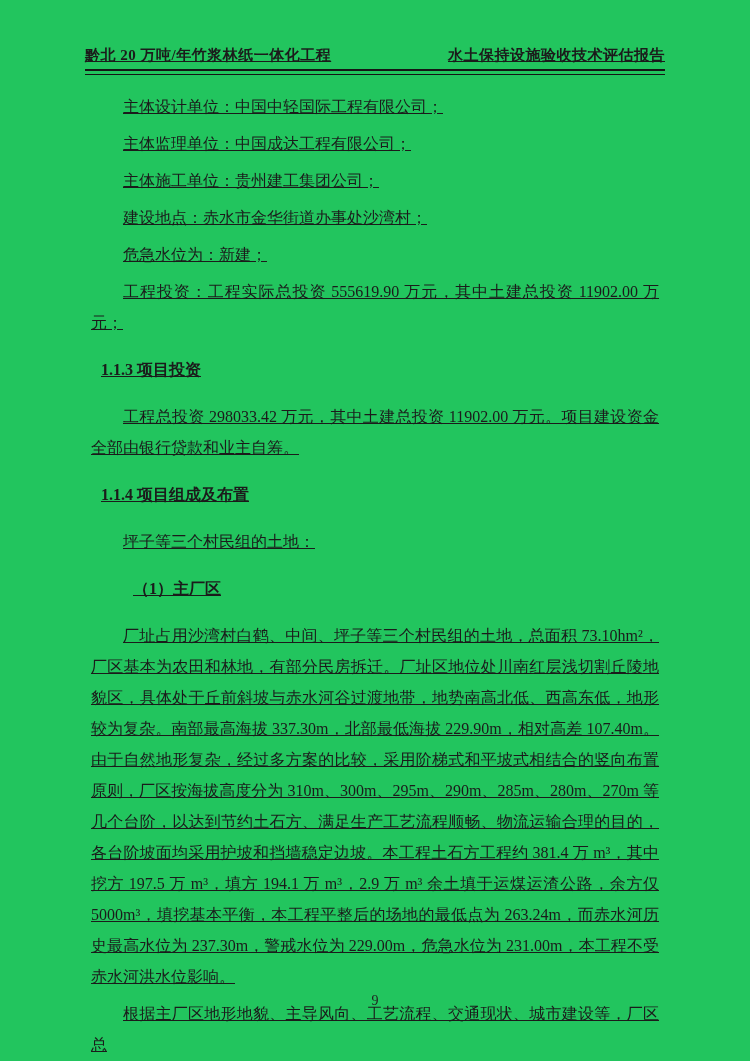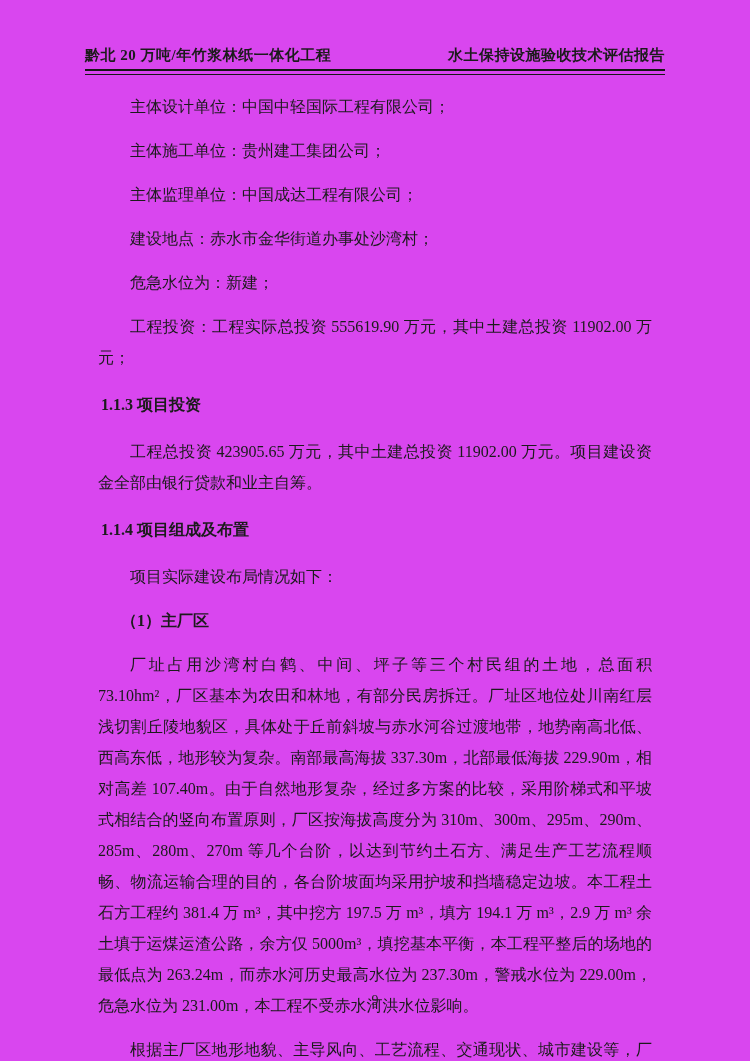--- a/index.html
+++ b/index.html
@@ -5,26 +5,27 @@
   html, body {
     margin: 0;
     padding: 0;
     background: #e8e8e8;
   }
   .page {
     position: relative;
     width: 750px;
     height: 1061px;
     margin: 0 auto;
-    background: #d946ef;
+    background: #22c55e;
     color: #1b1b1b;
     font-family: "Liberation Serif", "DejaVu Serif", serif;
     box-sizing: border-box;
     padding: 46px 85px 0 85px;
     overflow: hidden;
+    text-decoration: underline;
   }
   .header {
     display: flex;
     justify-content: space-between;
     align-items: baseline;
     font-size: 15px;
     font-weight: bold;
     letter-spacing: 0.5px;
     padding-bottom: 4px;
   }
@@ -33,30 +34,30 @@
     border-top: 2px solid #151515;
     border-bottom: 1px solid #151515;
     margin-bottom: 16px;
   }
   .body-text {
     font-size: 16px;
     line-height: 31px;
     text-align: justify;
   }
   .para {
-    margin: 13px;
+    margin: 6px;
     text-indent: 2em;
   }
   .heading {
     margin: 16px;
     font-weight: bold;
     text-indent: 0;
   }
   .subheading {
-    margin: 4px;
+    margin: 16px;
     font-weight: bold;
     text-indent: 2em;
   }
   .footer {
     position: absolute;
     bottom: 52px;
     left: 0;
     width: 100%;
     text-align: center;
     font-size: 14px;
@@ -69,29 +70,29 @@
 <div class="page">
 
   <div class="header">
     <span>黔北 20 万吨/年竹浆林纸一体化工程</span>
     <span>水土保持设施验收技术评估报告</span>
   </div>
   <div class="header-rule"></div>
 
   <div class="body-text">
     <p class="para">主体设计单位：中国中轻国际工程有限公司；</p>
+    <p class="para">主体监理单位：中国成达工程有限公司；</p>
     <p class="para">主体施工单位：贵州建工集团公司；</p>
-    <p class="para">主体监理单位：中国成达工程有限公司；</p>
     <p class="para">建设地点：赤水市金华街道办事处沙湾村；</p>
     <p class="para">危急水位为：新建；</p>
     <p class="para">工程投资：工程实际总投资 555619.90 万元，其中土建总投资 11902.00 万元；</p>
     <p class="heading">1.1.3 项目投资</p>
-    <p class="para">工程总投资 423905.65 万元，其中土建总投资 11902.00 万元。项目建设资金全部由银行贷款和业主自筹。</p>
+    <p class="para">工程总投资 298033.42 万元，其中土建总投资 11902.00 万元。项目建设资金全部由银行贷款和业主自筹。</p>
     <p class="heading">1.1.4 项目组成及布置</p>
-    <p class="para">项目实际建设布局情况如下：</p>
+    <p class="para">坪子等三个村民组的土地：</p>
     <p class="subheading">（1）主厂区</p>
     <p class="para">厂址占用沙湾村白鹤、中间、坪子等三个村民组的土地，总面积 73.10hm²，厂区基本为农田和林地，有部分民房拆迁。厂址区地位处川南红层浅切割丘陵地貌区，具体处于丘前斜坡与赤水河谷过渡地带，地势南高北低、西高东低，地形较为复杂。南部最高海拔 337.30m，北部最低海拔 229.90m，相对高差 107.40m。由于自然地形复杂，经过多方案的比较，采用阶梯式和平坡式相结合的竖向布置原则，厂区按海拔高度分为 310m、300m、295m、290m、285m、280m、270m 等几个台阶，以达到节约土石方、满足生产工艺流程顺畅、物流运输合理的目的，各台阶坡面均采用护坡和挡墙稳定边坡。本工程土石方工程约 381.4 万 m³，其中挖方 197.5 万 m³，填方 194.1 万 m³，2.9 万 m³ 余土填于运煤运渣公路，余方仅 5000m³，填挖基本平衡，本工程平整后的场地的最低点为 263.24m，而赤水河历史最高水位为 237.30m，警戒水位为 229.00m，危急水位为 231.00m，本工程不受赤水河洪水位影响。</p>
     <p class="para">根据主厂区地形地貌、主导风向、工艺流程、交通现状、城市建设等，厂区总</p>
   </div>
 
   <div class="footer">
     <span>9</span>
   </div>
 
 </div>

